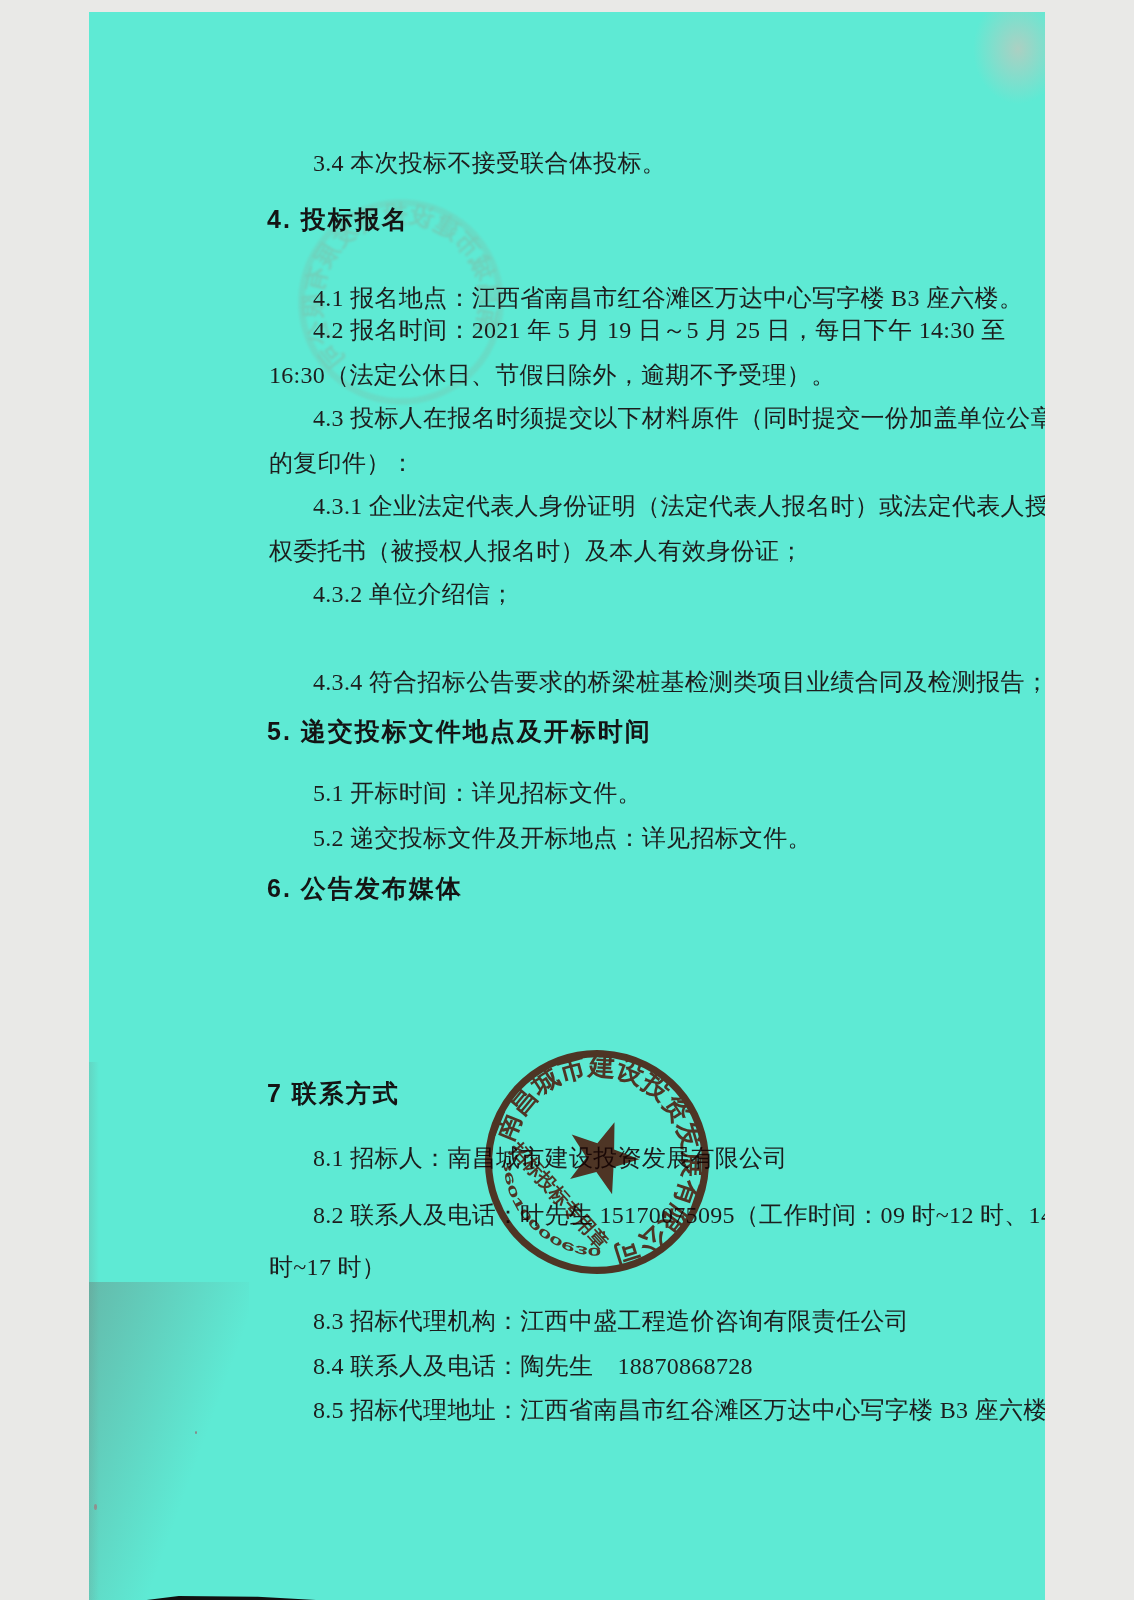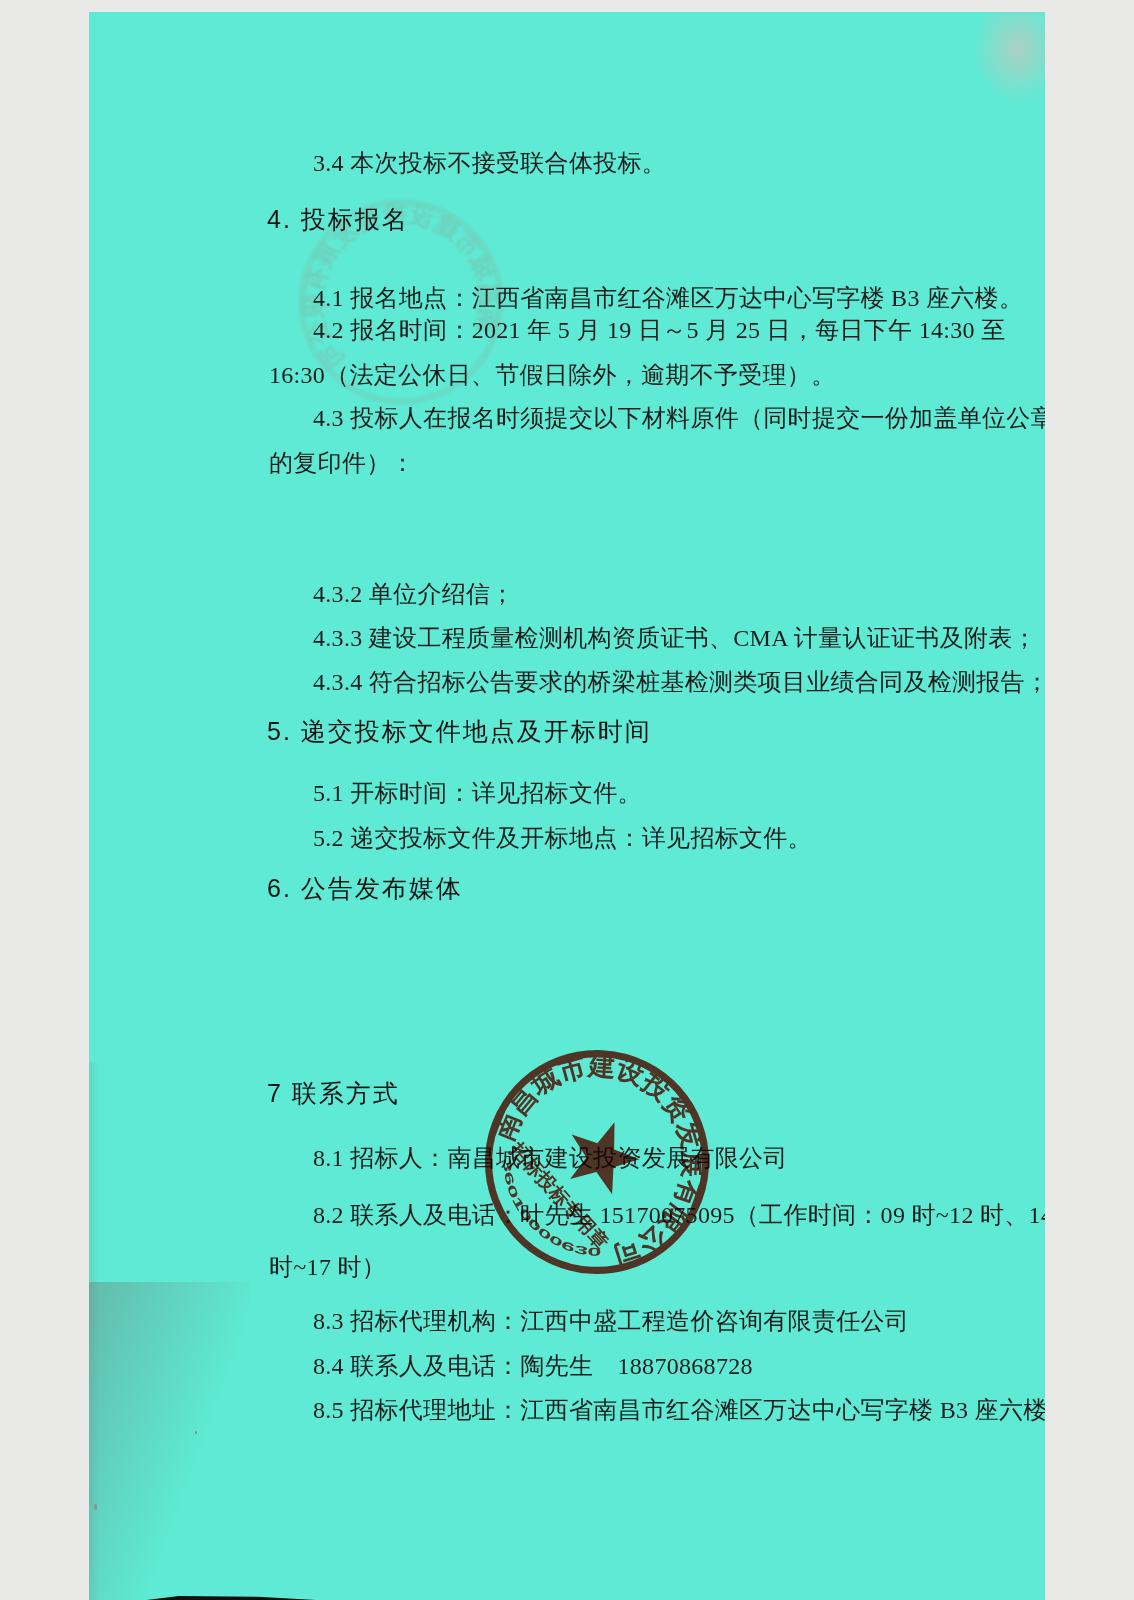--- a/index.html
+++ b/index.html
@@ -19,21 +19,21 @@
   }
   .para{
     position:absolute;left:180px;width:795px;
     font-size:24px;line-height:45px;letter-spacing:.3px;
     color:#1d1d1d;text-indent:44px;
   }
   .para.tight2{line-height:52px;}
   .heading{
     position:absolute;left:178px;
     font-family:"Liberation Sans","DejaVu Sans",sans-serif;
-    font-weight:400;font-size:25px;line-height:30px;letter-spacing:2px;
+    font-weight:700;font-size:25px;line-height:30px;letter-spacing:2px;
     color:#141414;
   }
   
   .ghost-seal{
     position:absolute;left:190px;top:168px;width:244px;height:244px;
     opacity:.16;filter:blur(1.3px);
     transform:scaleX(-1) rotate(14deg);
     pointer-events:none;
   }
   
@@ -74,22 +74,22 @@
     <text font-size="26" font-weight="bold" fill="#c8503c" font-family="'Liberation Sans','DejaVu Sans',sans-serif">
       <textPath href="#ghostArc" startOffset="0" textLength="368" lengthAdjust="spacingAndGlyphs">南昌城市建设投资发展有限公司</textPath>
     </text>
   </svg>
 
   <div class="para" style="top:129px">3.4 本次投标不接受联合体投标。</div>
   <div class="heading" style="top:192px">4. 投标报名</div>
   <div class="para" style="top:264px">4.1 报名地点：江西省南昌市红谷滩区万达中心写字楼 B3 座六楼。</div>
   <div class="para" style="top:296px">4.2 报名时间：2021 年 5 月 19 日～5 月 25 日，每日下午 14:30 至 16:30（法定公休日、节假日除外，逾期不予受理）。</div>
   <div class="para" style="top:384px">4.3 投标人在报名时须提交以下材料原件（同时提交一份加盖单位公章的复印件）：</div>
+  <div class="para" style="top:472px">4.3.1 企业法定代表人身份证明（法定代表人报名时）或法定代表人授权委托书（被授权人报名时）及本人有效身份证；</div>
   <div class="para" style="top:560px">4.3.2 单位介绍信；</div>
-  <div class="para" style="top:604px">4.3.3 建设工程质量检测机构资质证书、CMA 计量认证证书及附表；</div>
   <div class="para" style="top:648px">4.3.4 符合招标公告要求的桥梁桩基检测类项目业绩合同及检测报告；</div>
   <div class="heading" style="top:704px">5. 递交投标文件地点及开标时间</div>
   <div class="para" style="top:759px">5.1 开标时间：详见招标文件。</div>
   <div class="para" style="top:804px">5.2 递交投标文件及开标地点：详见招标文件。</div>
   <div class="heading" style="top:861px">6. 公告发布媒体</div>
   <div class="heading" style="top:1066px">7 联系方式</div>
   <div class="para" style="top:1124px">8.1 招标人：南昌城市建设投资发展有限公司</div>
   <div class="para tight2" style="top:1177px">8.2 联系人及电话：叶先生 15170075095（工作时间：09 时~12 时、14 时~17 时）</div>
   <div class="para" style="top:1287px">8.3 招标代理机构：江西中盛工程造价咨询有限责任公司</div>
   <div class="para" style="top:1332px">8.4 联系人及电话：陶先生　18870868728</div>

